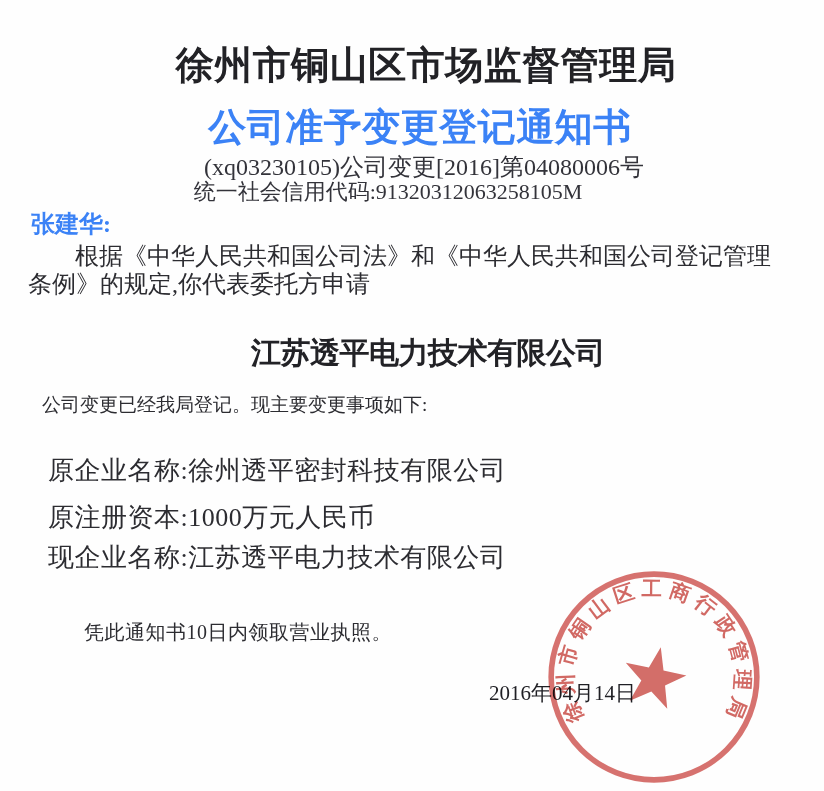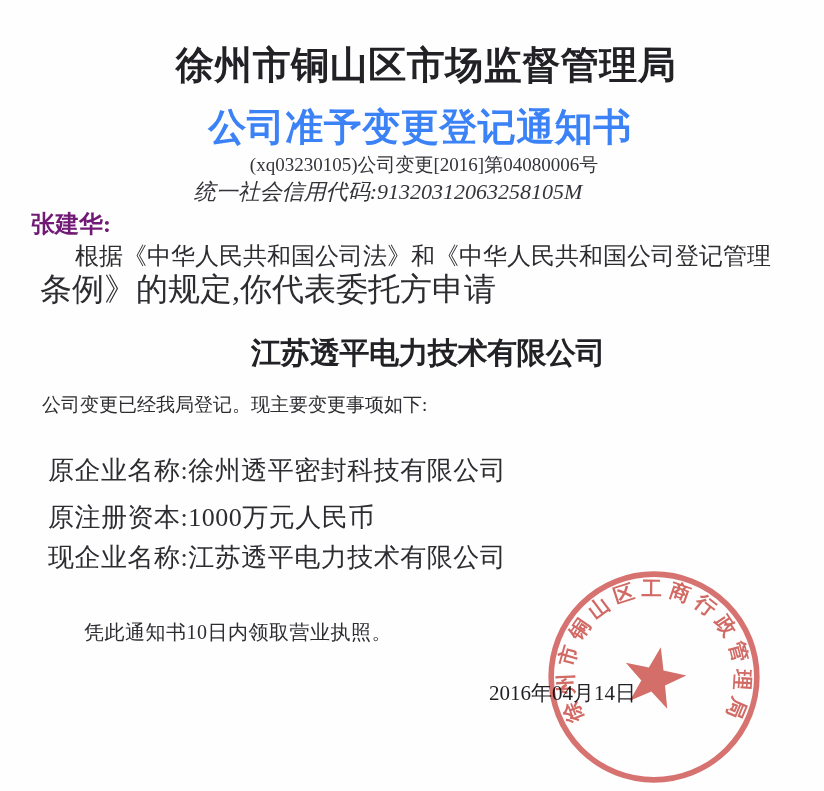--- a/index.html
+++ b/index.html
@@ -9,25 +9,25 @@
     background:#fefefe;
     overflow:hidden;
     font-family:"Liberation Serif","DejaVu Serif",serif;
     color:#2c2c31;
   }
   .line{position:absolute;white-space:nowrap;line-height:1.15;}
   .centered{transform:translateX(-50%);}
   .hei{font-family:"Liberation Sans","DejaVu Sans",sans-serif;font-weight:700;}
   .t1{top:44px;left:426px;font-size:38px;letter-spacing:0.5px;color:#222226;}
   .t2{top:106px;left:420px;font-size:38px;letter-spacing:0.5px;color:#3b82f6;}
-  .docnum{top:154px;left:424px;font-size:19px;color:#33333a;}
-  .credit{top:179px;left:388px;font-size:22px;font-weight:500;color:#33333a;font-style:italic;}
-  .addressee{top:211px;left:31px;font-size:24px;font-weight:700;color:#701a75;}
+  .docnum{top:154px;left:424px;font-size:24px;color:#33333a;}
+  .credit{top:179px;left:388px;font-size:22px;font-weight:500;color:#33333a;}
+  .addressee{top:211px;left:31px;font-size:24px;font-weight:700;color:#3b82f6;}
   .body1{top:243px;left:75px;font-size:24px;}
-  .body2{top:271px;left:40px;font-size:32px;text-align:right;}
+  .body2{top:271px;left:28px;font-size:24px;text-align:right;}
   .company{top:336px;left:428px;font-size:30px;letter-spacing:-0.5px;color:#222226;}
   .regline{top:394px;left:42px;font-size:19px;}
   .item1{top:456px;}
   .item2{top:503px;}
   .item3{top:543px;}
   .item4{top:583px;}
   .item{left:48px;font-size:26px;letter-spacing:0.5px;}
   .note{top:621px;left:84px;font-size:20px;letter-spacing:0.5px;}
   .date{top:666px;left:489px;font-size:21px;color:#1f1f24;margin-top:15px;}
   .seal{

